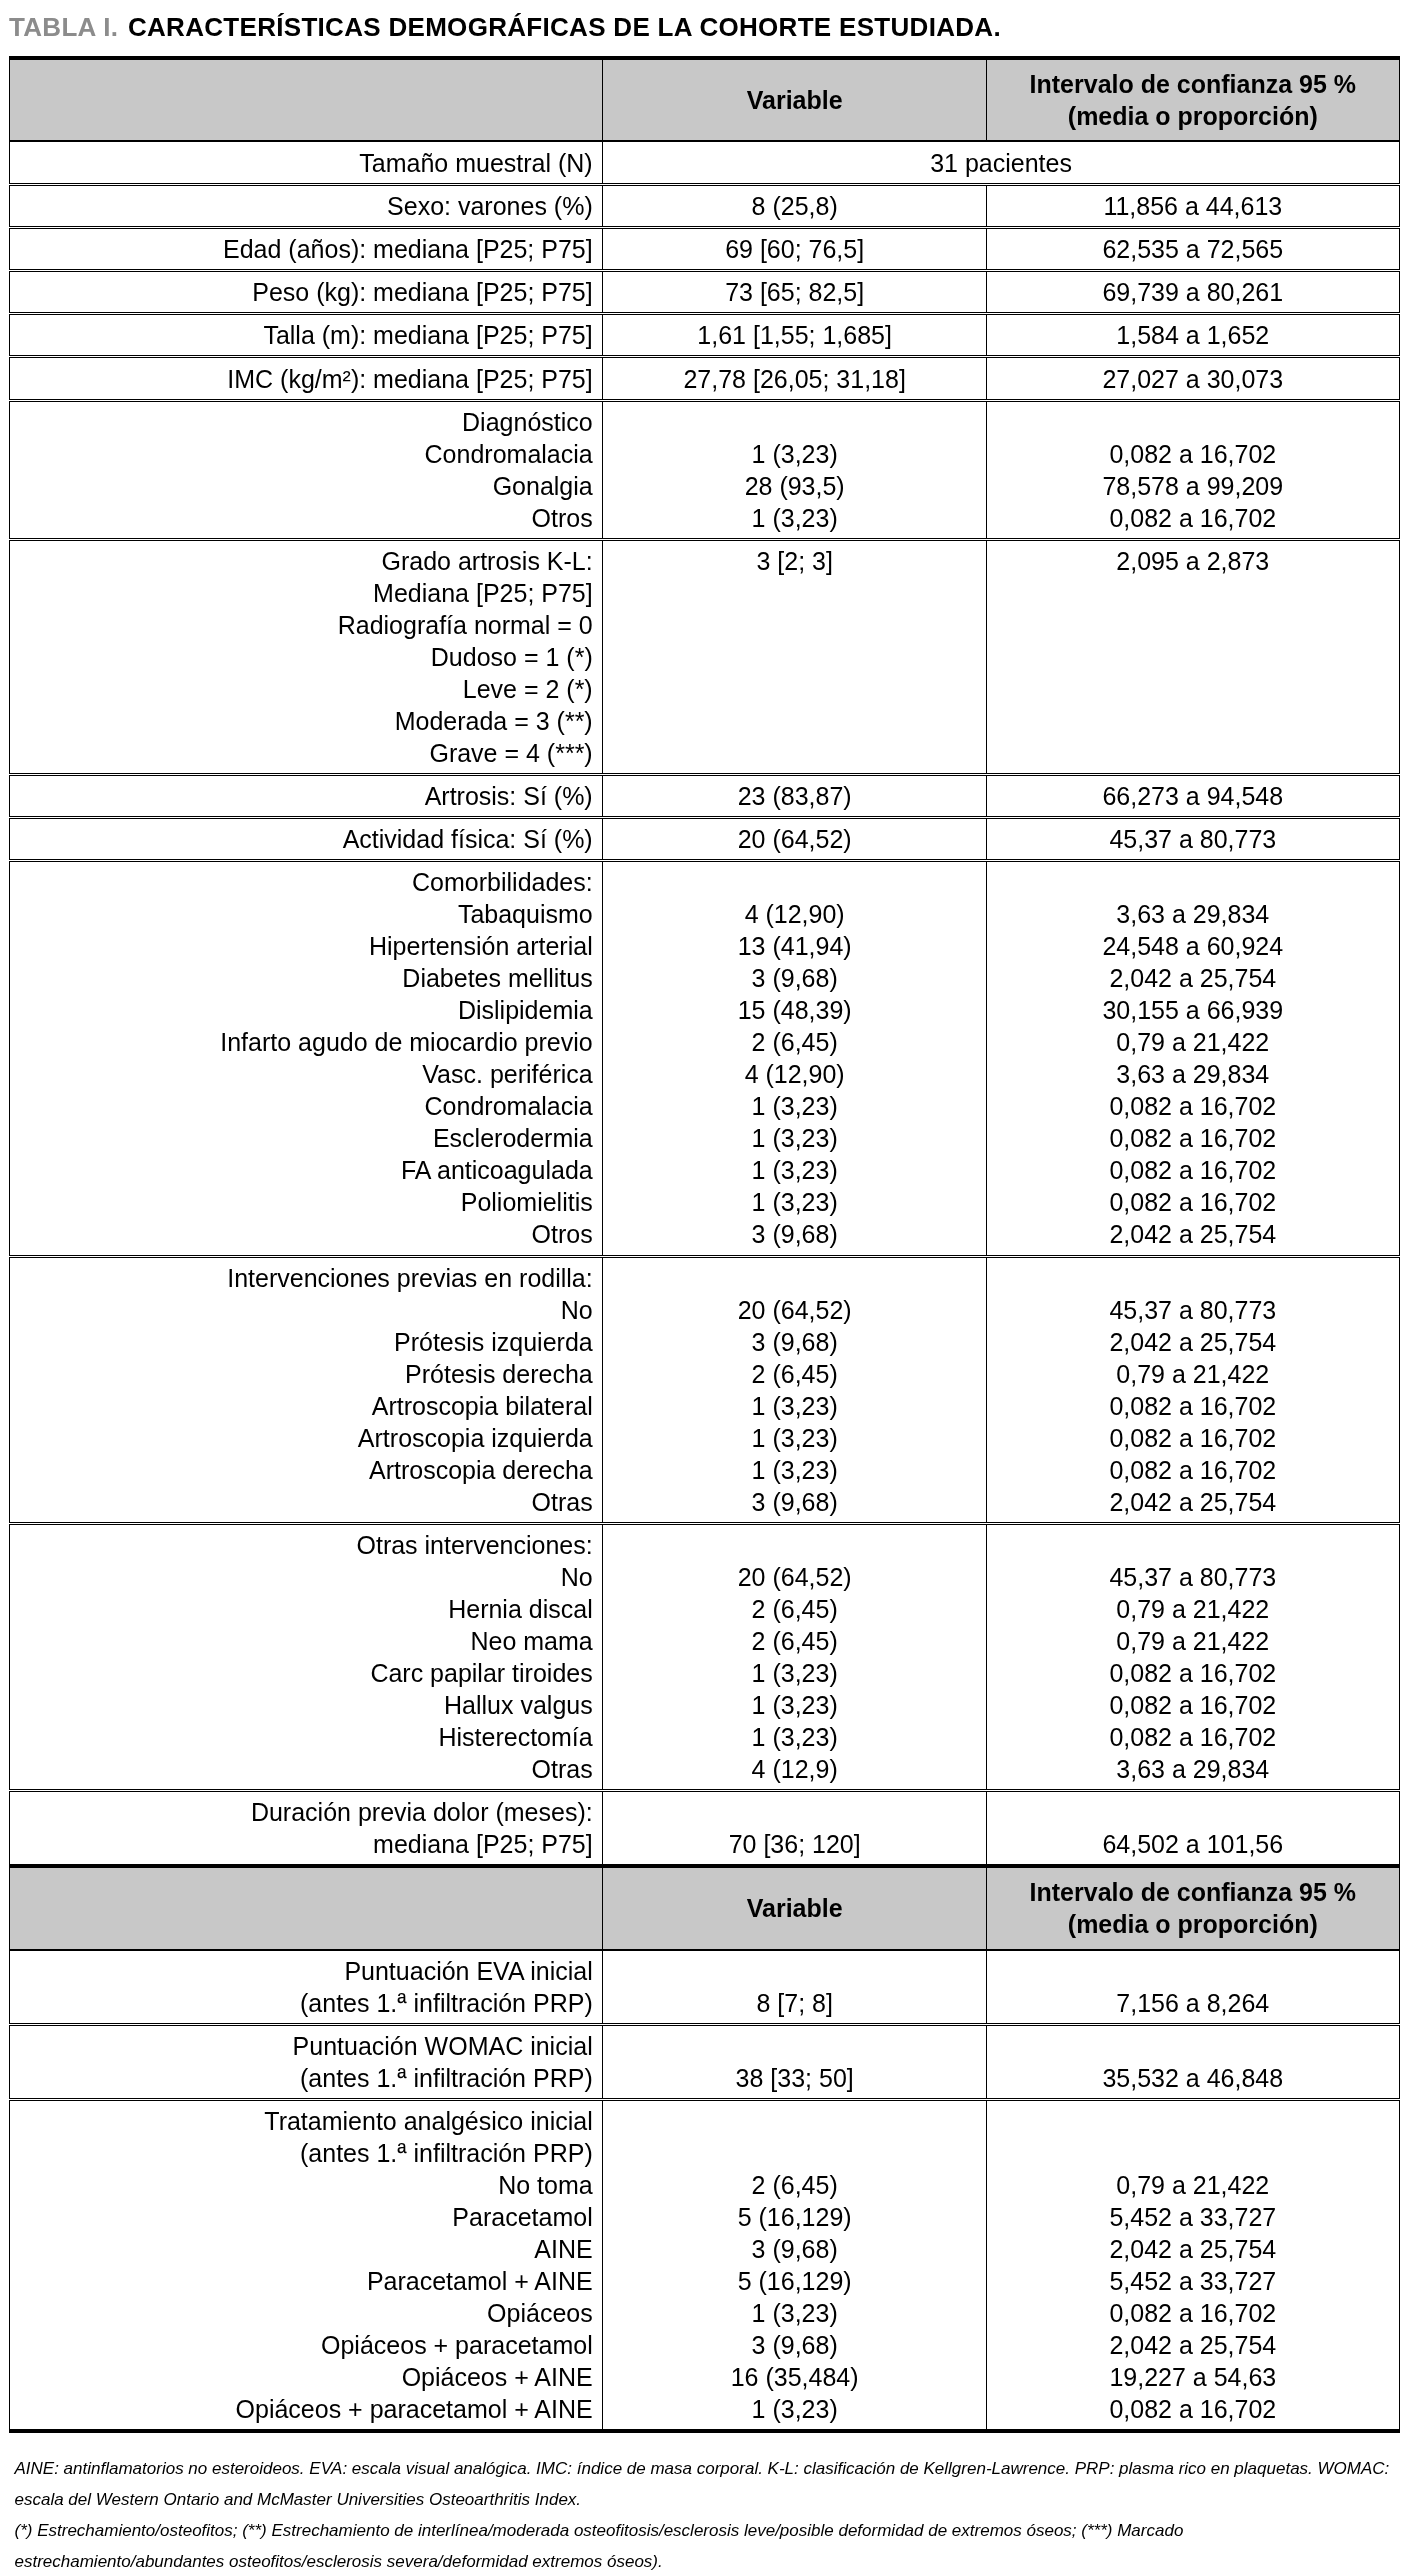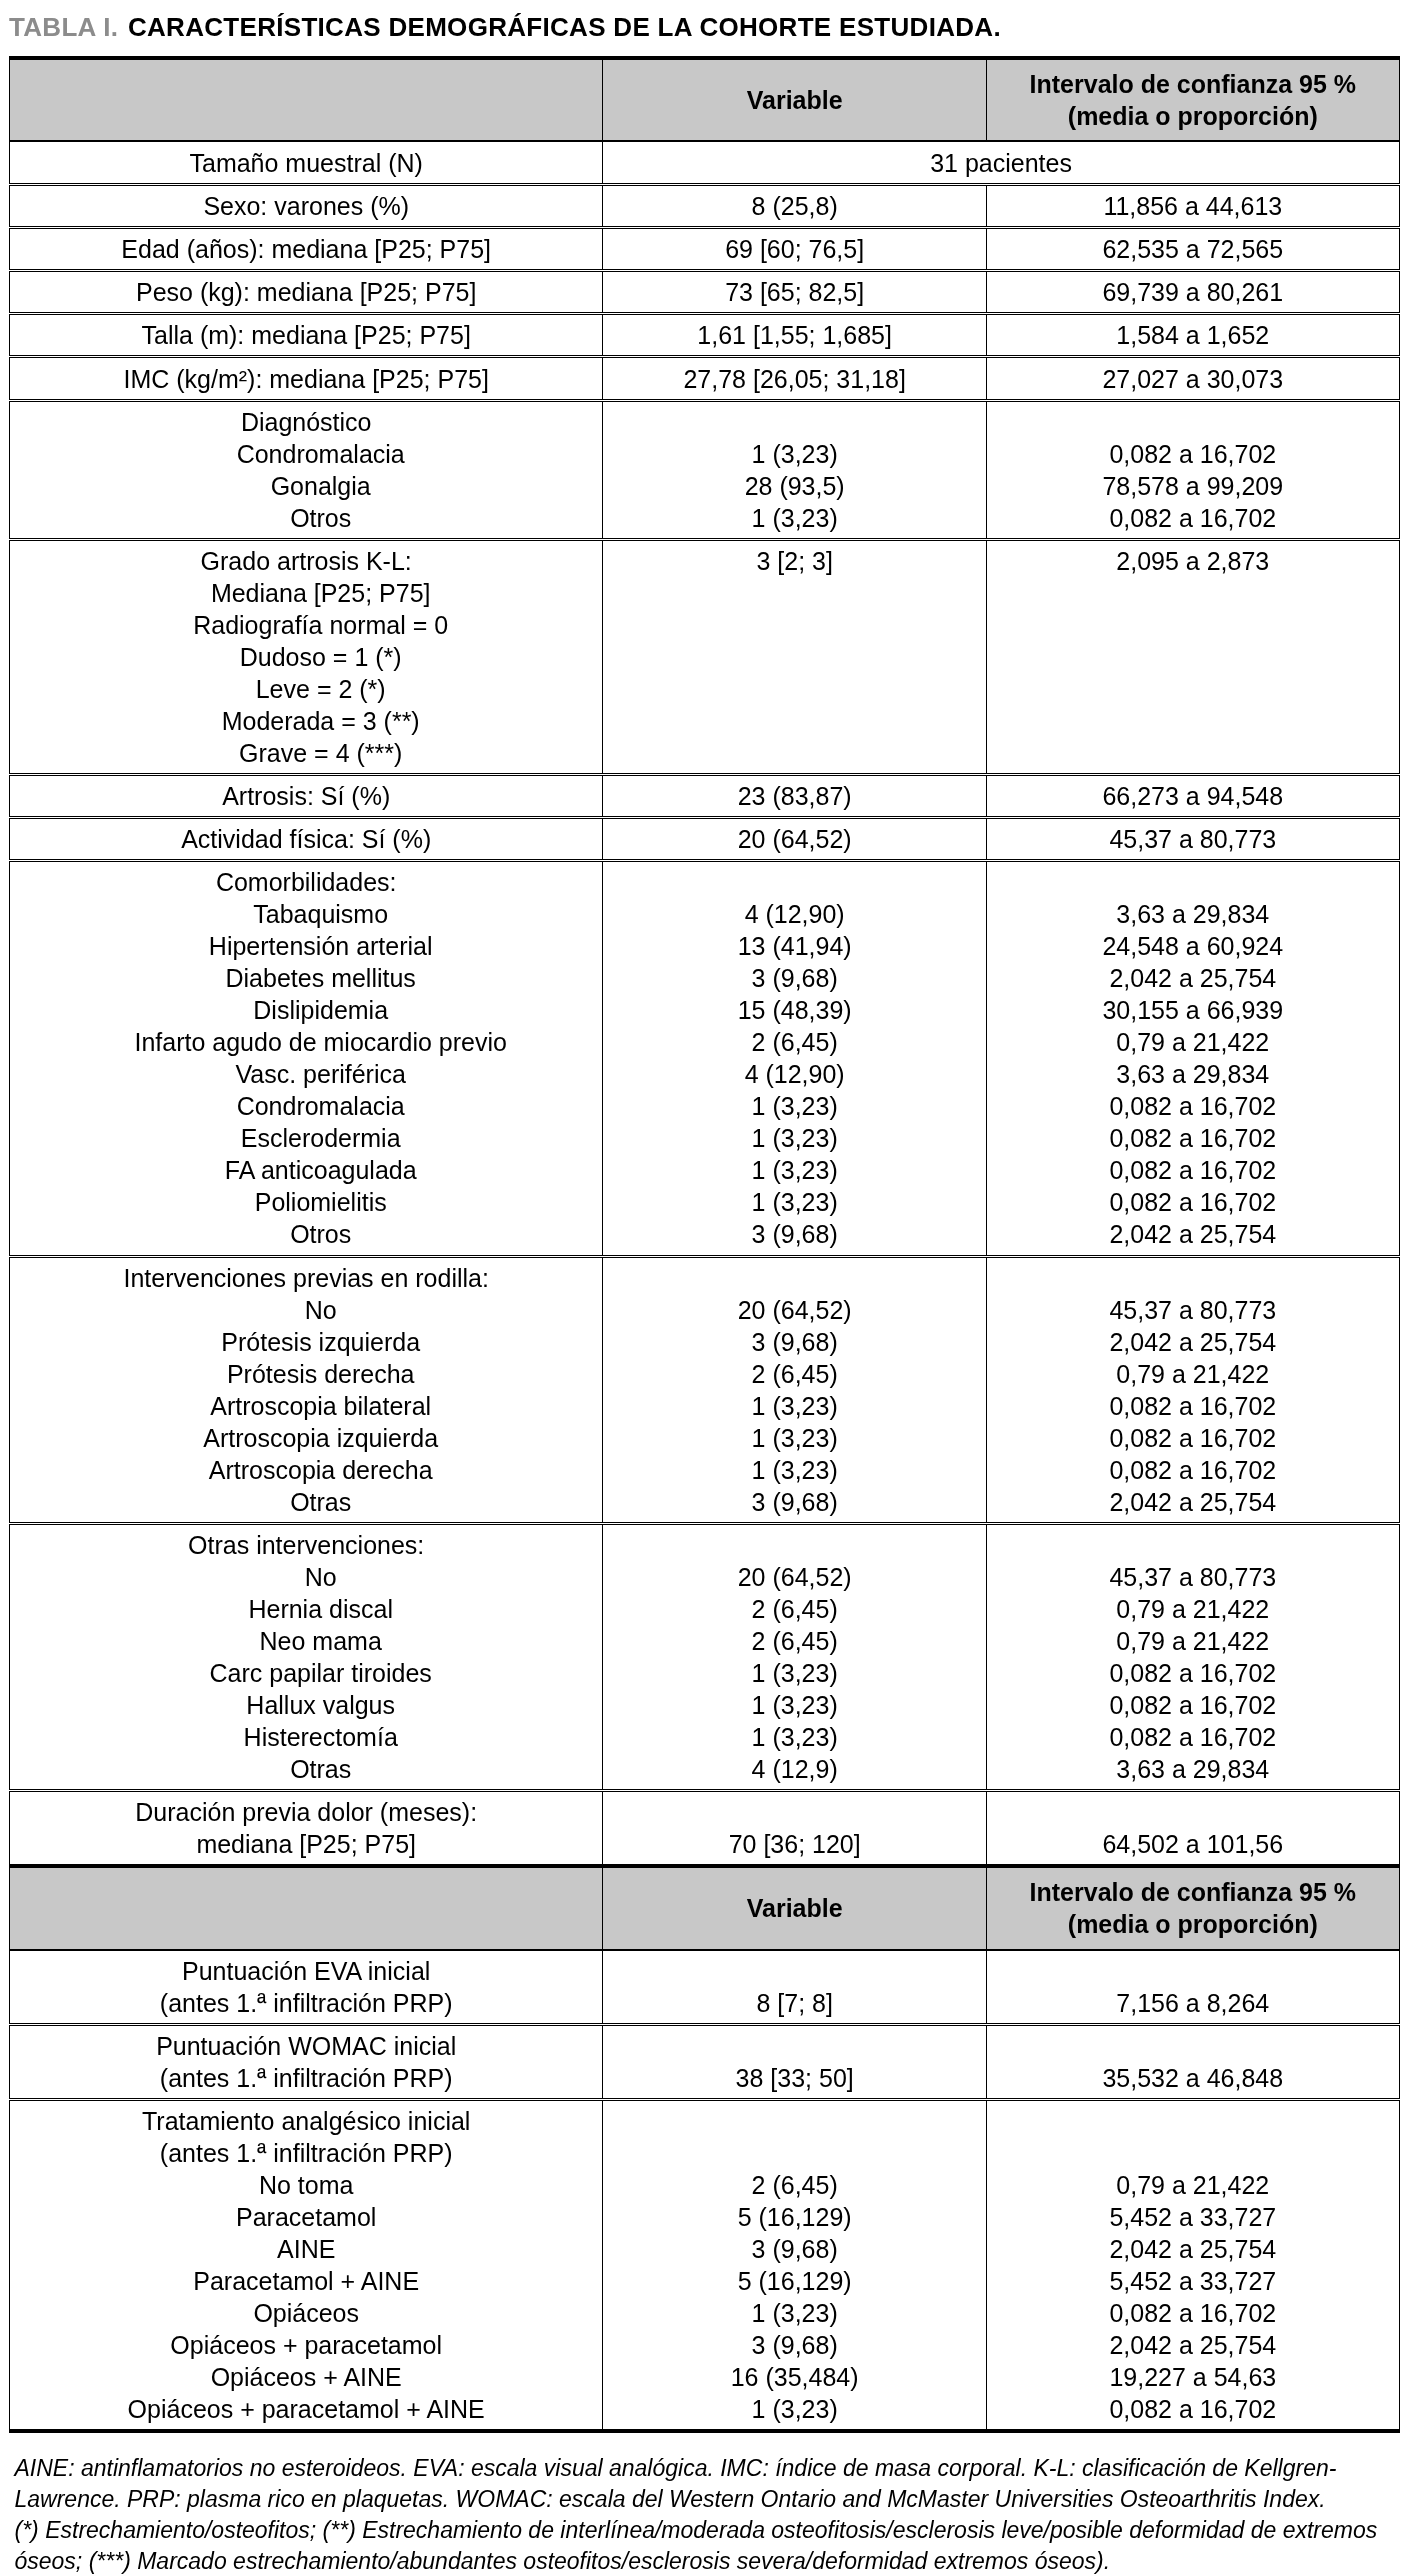--- a/index.html
+++ b/index.html
@@ -60,29 +60,29 @@
   th .line { line-height: 32px; white-space: normal; }
 
   
   .col-2, .col-3 { border-left: 1.4px solid #000; }
 
   
   tr.body-row td { border-top: 3.4px double #000; }
   tr.after-header td { border-top: 2.1px solid #000; }
   tr.header-row th { border-top: 4.8px solid #000; }
 
-  td.c-label { text-align: center; }
+  td.c-label { text-align: right; }
   td.c-val, td.c-ci, td.c-span { text-align: center; }
   th.h-var, th.h-ci { text-align: center; }
 
   .indent { padding-left: 29px; }
 
   .footnotes {
     margin-top: 19.3px;
-    font-size: 23px;
+    font-size: 17px;
     font-style: italic;
     line-height: 31px;
     padding: 0 5.5px;
   }
   .footnotes p { margin: 0; }
 </style>
 </head>
 <body>
 
 <div class="page">

